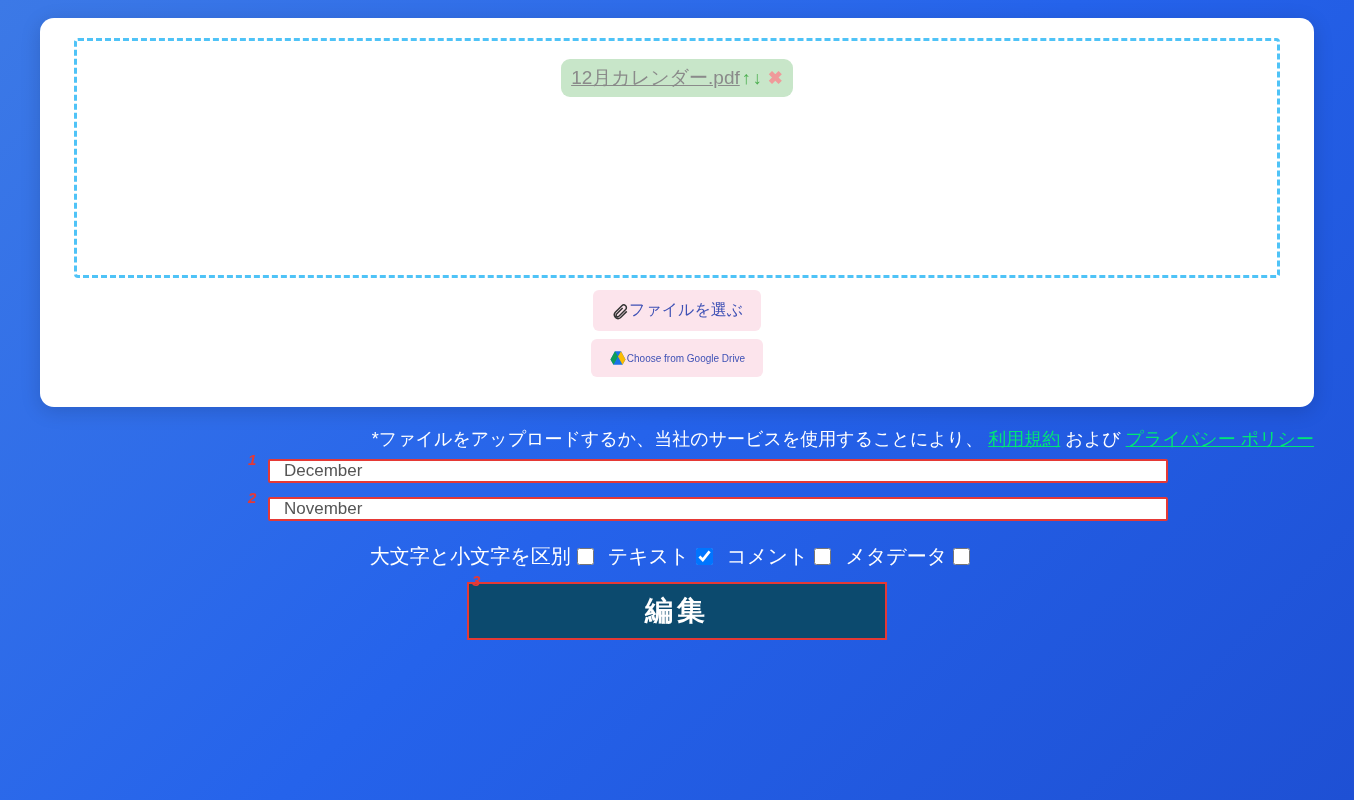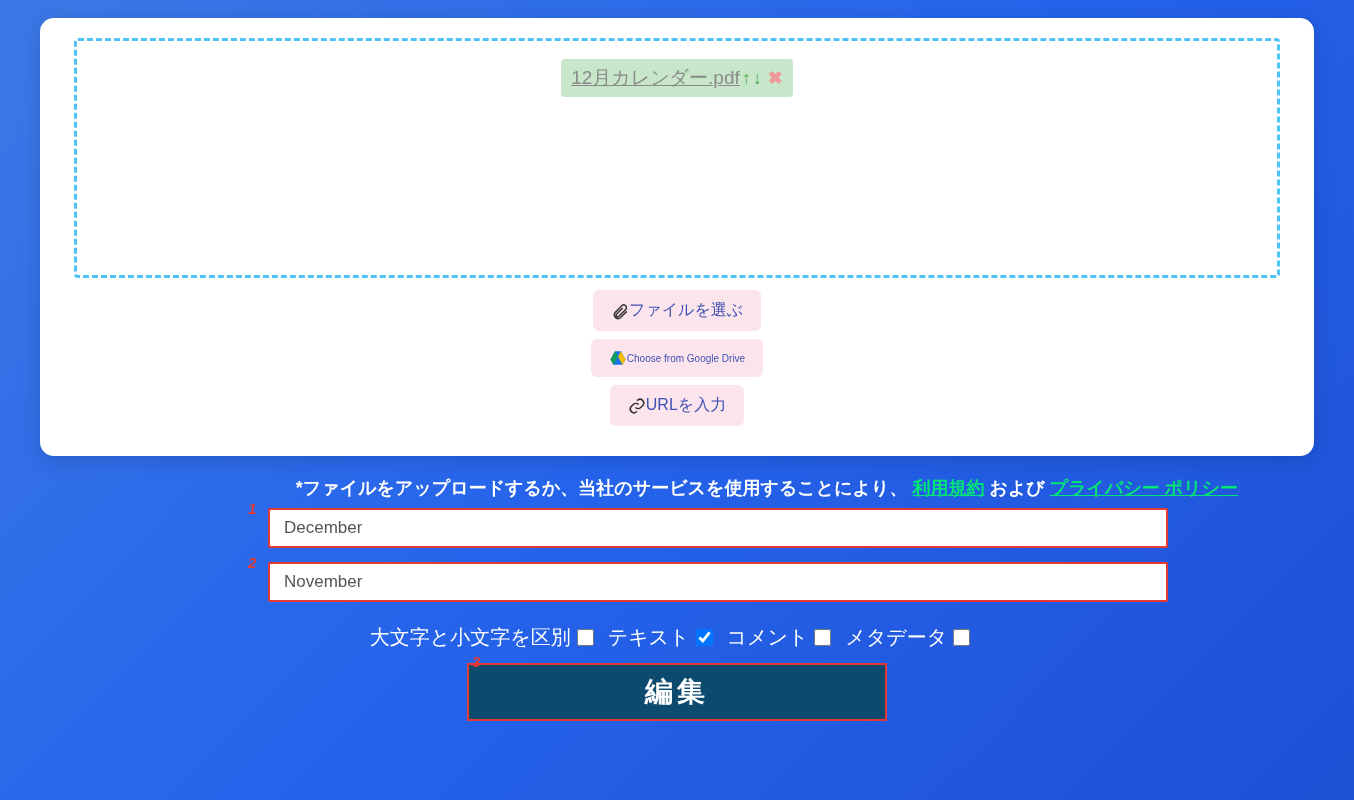--- a/index.html
+++ b/index.html
@@ -1,35 +1,35 @@
 <!DOCTYPE html>
 <html><head>
 <meta charset="utf-8">
 <style>
 *{box-sizing:border-box;margin:0;padding:0}
 body{font-family:Arial,"Hiragino Sans","Meiryo",sans-serif;background:linear-gradient(135deg,#3c79e6 0%,#2563eb 50%,#1e50d4 100%);min-height:800px;padding:18px 40px 30px;width:1354px}
 .card{background:#fff;border-radius:14px;padding:20px 34px 30px;box-shadow:0 4px 20px rgba(0,0,0,.15)}
 .dropzone{border:3px dashed #4fc3f7;border-radius:4px;height:240px;display:flex;align-items:flex-start;justify-content:center;padding-top:18px;margin-bottom:12px}
-.filepill{background:#c8e6c9;border-radius:4px;padding:6px 10px;display:inline-flex;align-items:center;gap:2px}
+.filepill{background:#c8e6c9;border-radius:9px;padding:6px 10px;display:inline-flex;align-items:center;gap:2px}
 .filename{color:#8a8a8a;text-decoration:underline;font-size:19px}
 .arr{font-weight:bold;font-size:18px}
 .up{color:#4caf50}
 .dn{color:#4caf50}
 .del{color:#ef9a9a;font-weight:bold;font-size:18px;margin-left:4px}
 .btnrow{display:flex;justify-content:center;gap:10px;margin-top:8px}
 .softbtn{background:#fce4ec;border:none;border-radius:6px;padding:10px 18px;display:inline-flex;align-items:center;gap:0;font-size:16px;cursor:pointer;color:#3f51b5}
 .softbtn .ic{width:18px;height:18px;display:inline-block}
 .softbtn.url .lbl,.softbtn.link .lbl{color:#3f51b5}
 .lbl{color:#3f51b5}
 .gd{color:#3f51b5;font-size:10px}
-.consent{color:#fff;font-size:18px;text-align:center;margin:20px 0 8px 180px;font-weight:700}
+.consent{color:#fff;font-size:18px;text-align:right;margin:20px 0 8px 180px;font-weight:400}
 .consent a{color:#00e676;text-decoration:underline}
 .frow{margin-left:180px;position:relative;margin-bottom:14px}
 .fnum{position:absolute;left:28px;top:-8px;color:#e53935;font-weight:bold;font-size:15px;font-style:italic}
-.tinput{width:900px;margin-left:48px;padding:8px 14px;font-size:17px;border:2px solid #e53935;border-radius:2px;color:#555;background:#fff}
+.tinput{width:900px;margin-left:48px;padding:0 14px;font-size:17px;border:2px solid #e53935;border-radius:2px;color:#555;background:#fff}
 .checks{display:flex;justify-content:center;color:#fff;font-size:20px;margin-top:22px;align-items:center;font-weight:500}
 .checks input{width:17px;height:17px;margin-left:6px;margin-right:14px}
 .editwrap{position:relative;display:flex;justify-content:center;margin-top:12px}
 .editnum{position:absolute;left:432px;top:-10px;color:#e53935;font-weight:bold;font-size:15px;font-style:italic}
 .editbtn{width:420px;height:58px;background:#0c4a6e;border:2px solid #e53935;color:#fff;font-size:28px;font-weight:bold;letter-spacing:4px;cursor:pointer}
 </style>
 </head>
 <body>
 
 <div class="card">
@@ -59,30 +59,20 @@
         <svg viewBox="0 0 24 24" width="18" height="18">
             <path d="M8 3l8 0 6 11-4 7H6l-4-7z" fill="#1a73e8"></path>
             <path d="M8 3l-6 11 4 7 6-11z" fill="#0f9d58"></path>
             <path d="M16 3l6 11-4 7-6-11z" fill="#fbbc04"></path>
           </svg>
       </span>
       <span class="gd">Choose from Google Drive</span>
     </button>
   </div>
 
-  <div class="btnrow">
-    <button class="softbtn url">
-      <span class="ic">
-        <svg viewBox="0 0 24 24" width="18" height="18" fill="none" stroke="#333" stroke-width="2">
-            <path d="M10 14a5 5 0 007 0l3-3a5 5 0 00-7-7l-1 1M14 10a5 5 0 00-7 0l-3 3a5 5 0 007 7l1-1"></path>
-          </svg>
-      </span>
-      <span class="lbl">URLを入力</span>
-    </button>
-  </div>
 </div>
 
 <p class="consent">
   <span>*ファイルをアップロードするか、当社のサービスを使用することにより、</span>
   <a href="#">利用規約</a>
   <span> および </span>
   <a href="#">プライバシー ポリシー</a>
 </p>
 
 <div class="frow">

